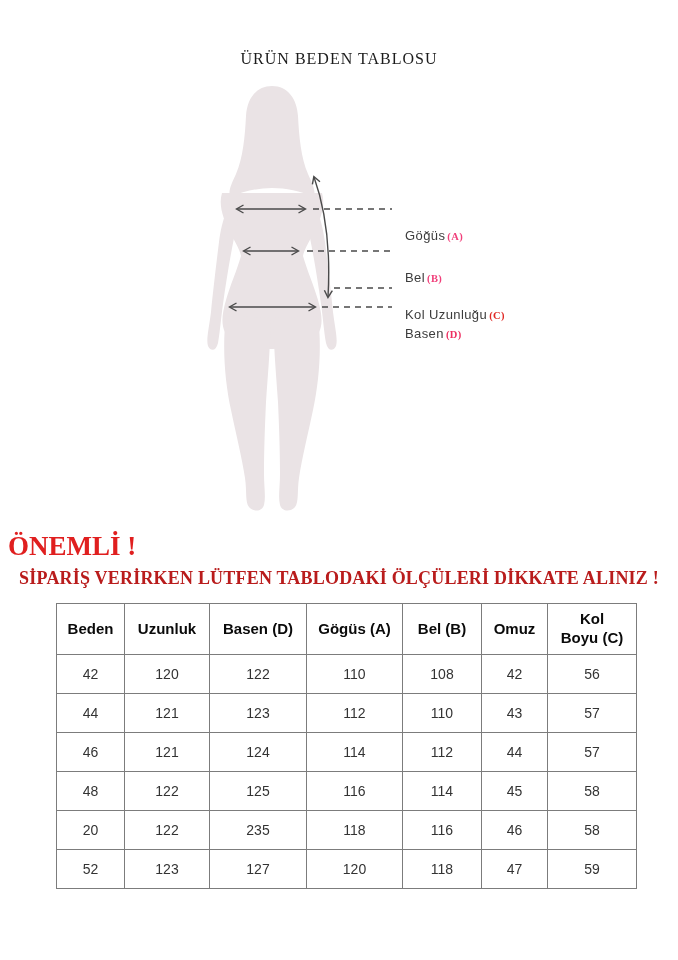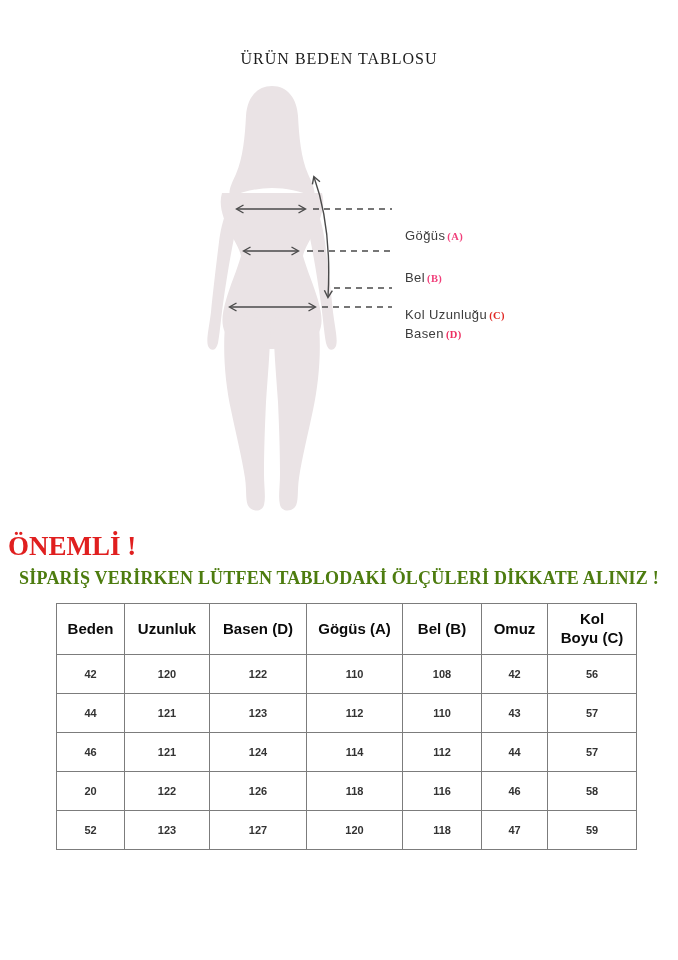--- a/index.html
+++ b/index.html
@@ -24,35 +24,35 @@
     font-size:10.5px; margin-left:2px;
   }
   .warn-head {
     position:absolute; top:531px; left:8px; width:100%; text-align:left;
     font-family:"Liberation Serif", serif; font-weight:700;
     font-size:27px; color:#e01f1f;
   }
   .warn-sub {
     position:absolute; top:568px; left:0; width:100%; text-align:center;
     font-family:"Liberation Serif", serif; font-weight:700;
-    font-size:18px; color:#4d7c0f; letter-spacing:0.2px; white-space:nowrap;
+    font-size:18px; color:#b91c1c; letter-spacing:0.2px; white-space:nowrap;
   }
   table.size-table {
     position:absolute; top:603px; left:56px; width:580px;
     border-collapse:collapse; table-layout:fixed;
   }
   table.size-table th, table.size-table td {
     border:1px solid #7c7c7c; text-align:center; vertical-align:middle;
   }
   table.size-table th {
     height:51px; font-size:15px; font-weight:700; color:#0a0a0a;
     white-space:pre-line; line-height:1.25;
   }
   table.size-table td {
-    height:39px; font-size:11px; font-weight:700; color:#333333;
+    height:39px; font-size:14px; font-weight:400; color:#333333;
   }
 </style>
 </head>
 <body>
 
 <div class="page">
 
   <h1 class="title">ÜRÜN BEDEN TABLOSU</h1>
 
   <div class="diagram">
@@ -148,23 +148,32 @@
         <tr>
           <td>46</td>
           <td>121</td>
           <td>124</td>
           <td>114</td>
           <td>112</td>
           <td>44</td>
           <td>57</td>
         </tr>
         <tr>
+          <td>48</td>
+          <td>122</td>
+          <td>125</td>
+          <td>116</td>
+          <td>114</td>
+          <td>45</td>
+          <td>58</td>
+        </tr>
+        <tr>
           <td>20</td>
           <td>122</td>
-          <td>126</td>
+          <td>235</td>
           <td>118</td>
           <td>116</td>
           <td>46</td>
           <td>58</td>
         </tr>
         <tr>
           <td>52</td>
           <td>123</td>
           <td>127</td>
           <td>120</td>

